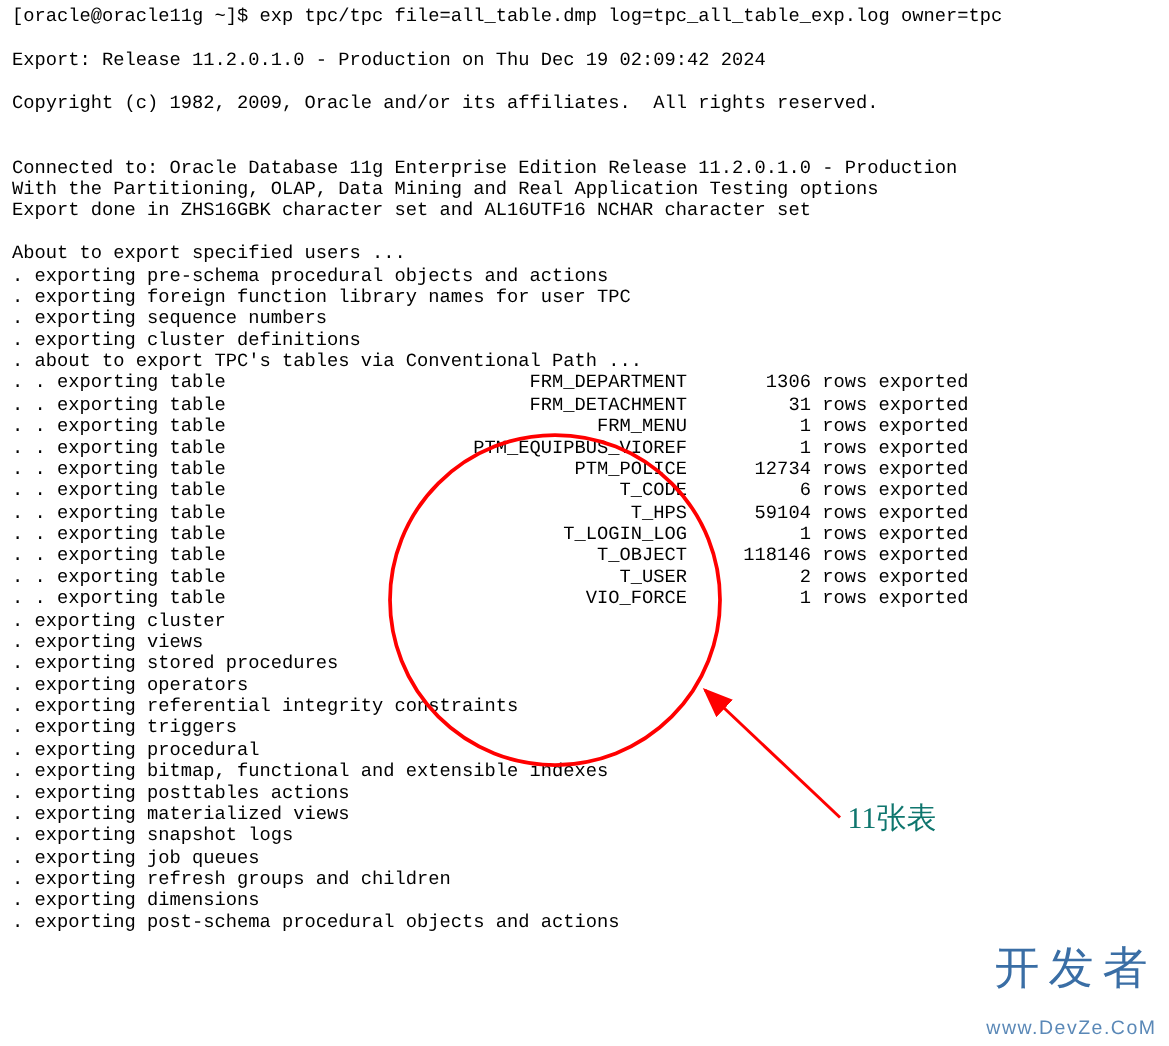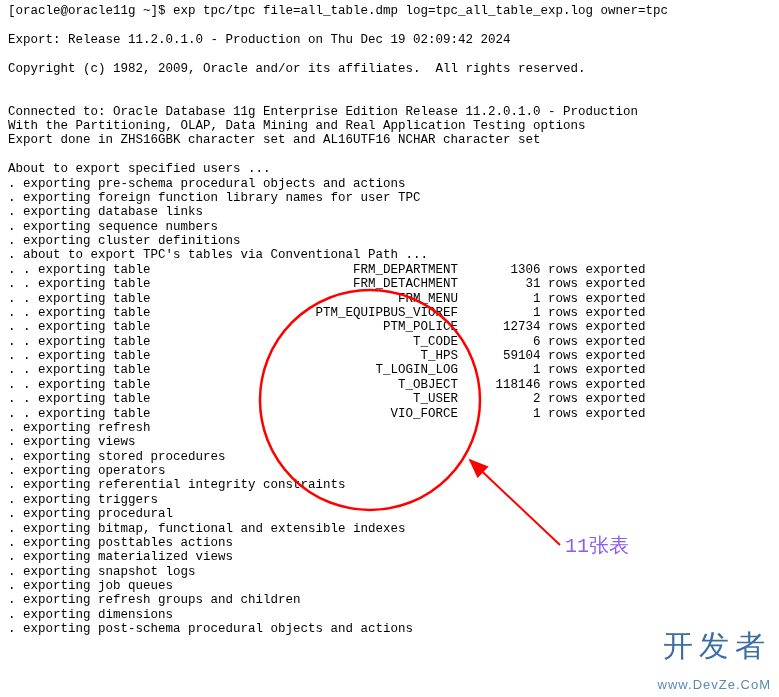--- a/index.html
+++ b/index.html
@@ -21,22 +21,22 @@
     font-family: Liberation Mono, monospace;
   }
   svg.overlay {
     position: absolute;
     top: 0;
     left: 0;
     pointer-events: none;
   }
   .annotation {
     position: absolute;
-    color: #8b5cf6;
-    font-family: Liberation Mono, monospace;
+    color: #0f766e;
+    font-family: Liberation Serif, serif;
     font-size: 20px;
   }
   .watermark {
     position: absolute;
     right: 8px;
     bottom: 6px;
     font-family: Verdana, "Microsoft YaHei", sans-serif;
     text-align: right;
     color: #3a6ea5;
     line-height: 0.9;
@@ -55,36 +55,35 @@
     <div class="line">Copyright (c) 1982, 2009, Oracle and/or its affiliates.  All rights reserved.</div>
     <div class="line">&nbsp;</div>
     <div class="line">&nbsp;</div>
     <div class="line">Connected to: Oracle Database 11g Enterprise Edition Release 11.2.0.1.0 - Production</div>
     <div class="line">With the Partitioning, OLAP, Data Mining and Real Application Testing options</div>
     <div class="line">Export done in ZHS16GBK character set and AL16UTF16 NCHAR character set</div>
     <div class="line">&nbsp;</div>
     <div class="line">About to export specified users ...</div>
     <div class="line">. exporting pre-schema procedural objects and actions</div>
     <div class="line">. exporting foreign function library names for user TPC</div>
-    <div class="line">. exporting database links</div>
     <div class="line">. exporting sequence numbers</div>
     <div class="line">. exporting cluster definitions</div>
     <div class="line">. about to export TPC's tables via Conventional Path ...</div>
     <div class="line">. . exporting table                           FRM_DEPARTMENT       1306 rows exported</div>
     <div class="line">. . exporting table                           FRM_DETACHMENT         31 rows exported</div>
     <div class="line">. . exporting table                                 FRM_MENU          1 rows exported</div>
     <div class="line">. . exporting table                      PTM_EQUIPBUS_VIOREF          1 rows exported</div>
     <div class="line">. . exporting table                               PTM_POLICE      12734 rows exported</div>
     <div class="line">. . exporting table                                   T_CODE          6 rows exported</div>
     <div class="line">. . exporting table                                    T_HPS      59104 rows exported</div>
     <div class="line">. . exporting table                              T_LOGIN_LOG          1 rows exported</div>
     <div class="line">. . exporting table                                 T_OBJECT     118146 rows exported</div>
     <div class="line">. . exporting table                                   T_USER          2 rows exported</div>
     <div class="line">. . exporting table                                VIO_FORCE          1 rows exported</div>
-    <div class="line">. exporting refresh</div>
+    <div class="line">. exporting cluster</div>
     <div class="line">. exporting views</div>
     <div class="line">. exporting stored procedures</div>
     <div class="line">. exporting operators</div>
     <div class="line">. exporting referential integrity constraints</div>
     <div class="line">. exporting triggers</div>
     <div class="line">. exporting procedural</div>
     <div class="line">. exporting bitmap, functional and extensible indexes</div>
     <div class="line">. exporting posttables actions</div>
     <div class="line">. exporting materialized views</div>
     <div class="line">. exporting snapshot logs</div>

